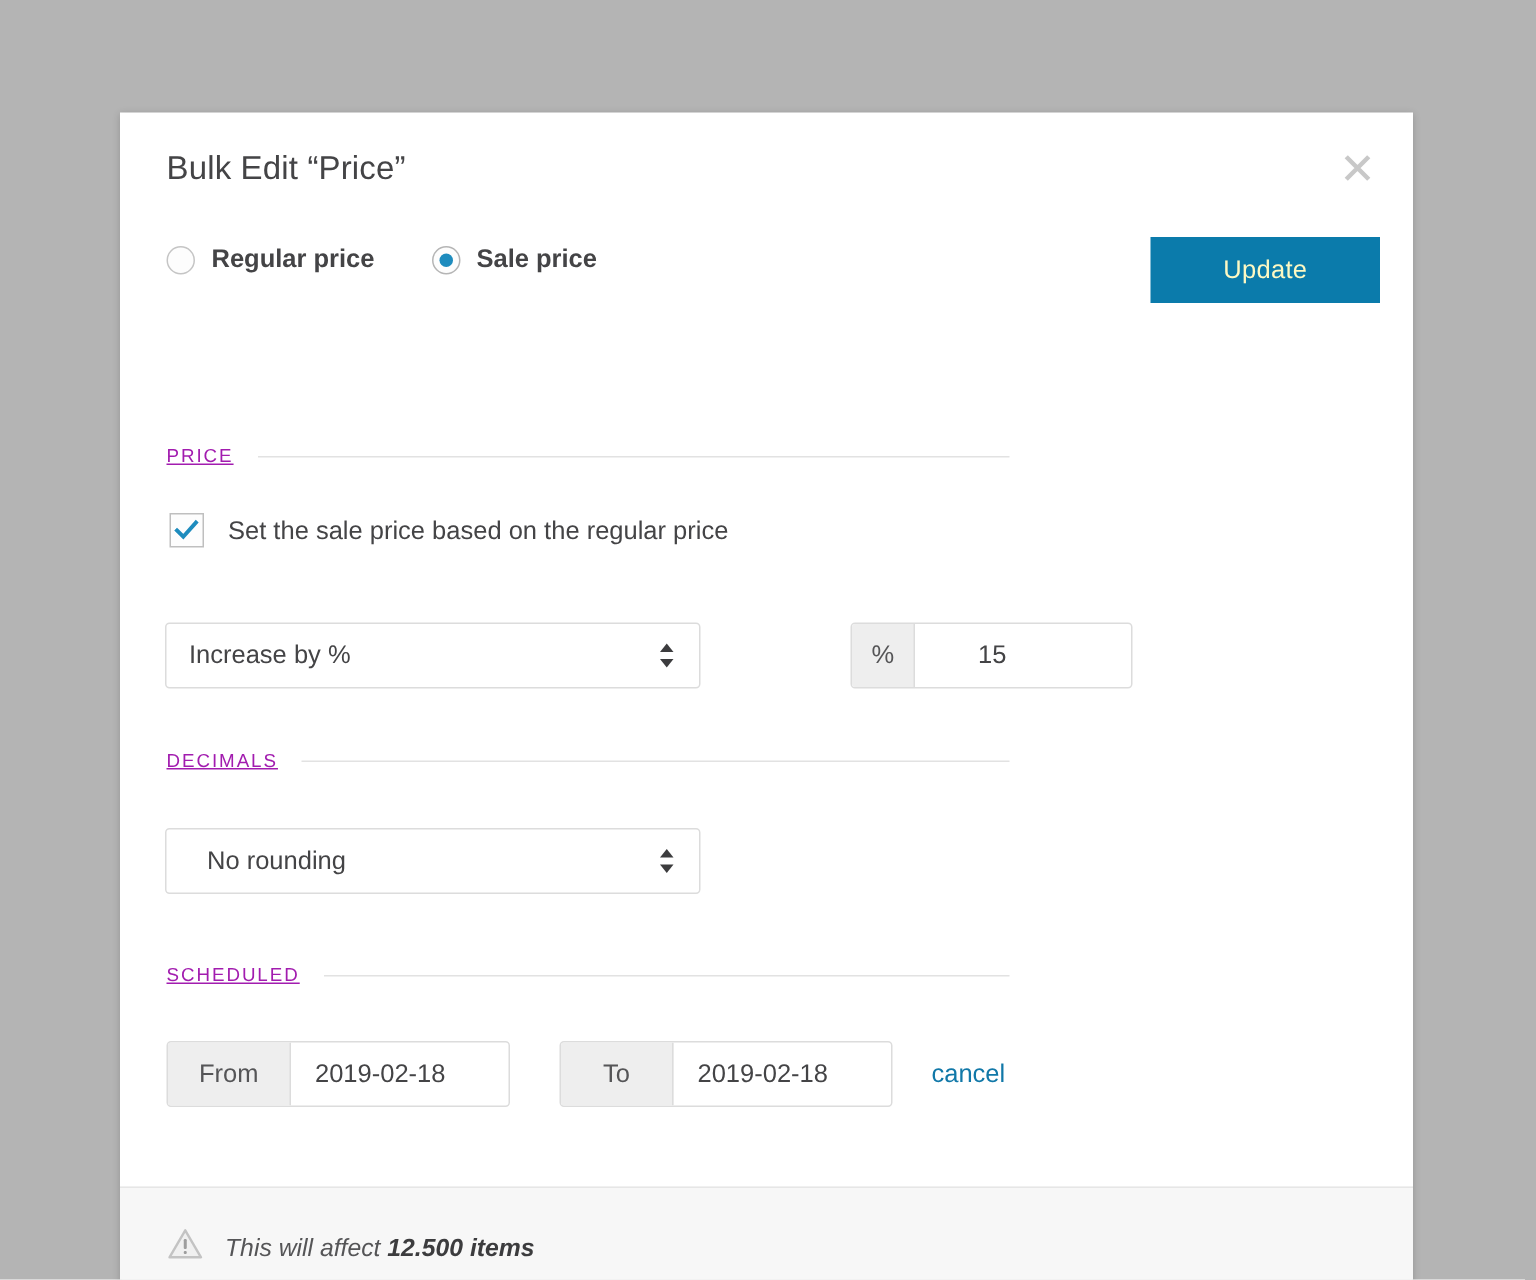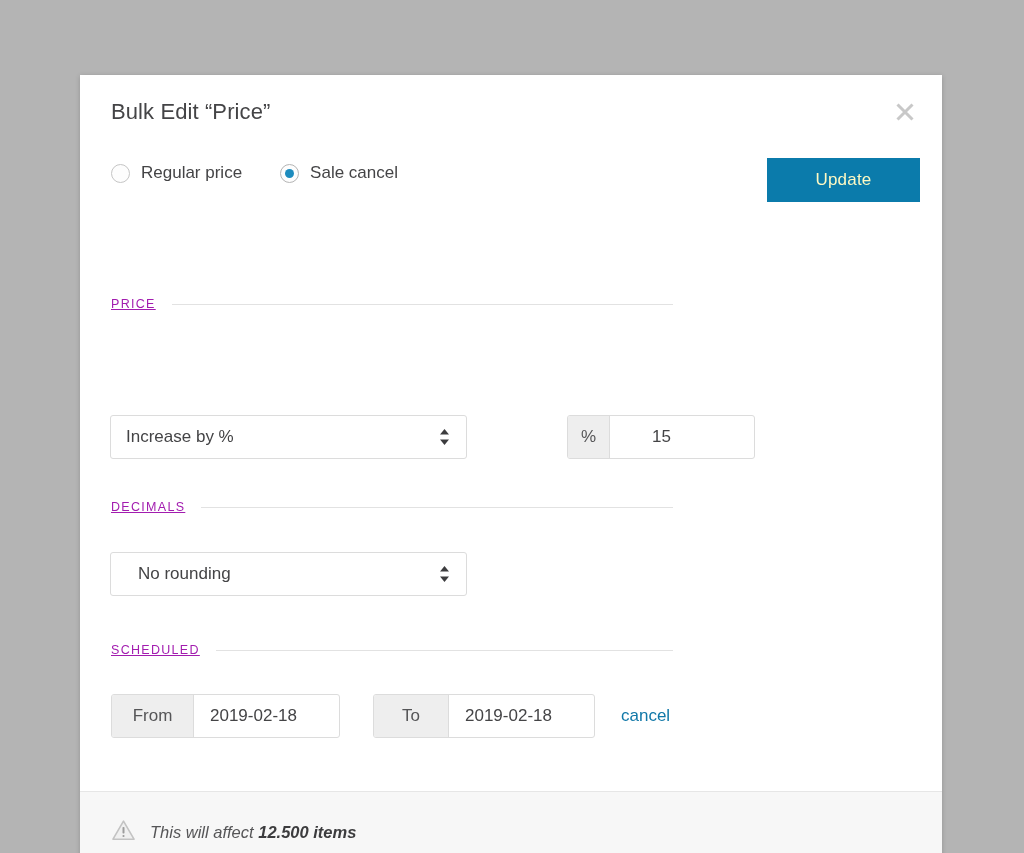--- a/index.html
+++ b/index.html
@@ -67,20 +67,21 @@
   .close-btn svg { display: block; }
 
   
   .radio-row {
     position: absolute;
     left: 31px;
     top: 88px;
     display: flex;
     align-items: center;
     gap: 38px;
+    font-weight: bold;
   }
   .radio-opt {
     display: flex;
     align-items: center;
     cursor: pointer;
     gap: 11px;
   }
   .radio-mark {
     width: 19px;
     height: 19px;
@@ -343,32 +344,40 @@
 
       <div class="radio-row">
 
         <div class="radio-opt">
           <span class="radio-mark"></span>
           <span class="radio-label">Regular price</span>
         </div>
 
         <div class="radio-opt">
           <span class="radio-mark checked"></span>
-          <span class="radio-label">Sale cancel</span>
+          <span class="radio-label">Sale price</span>
         </div>
 
       </div>
 
       <button class="update-btn">Update</button>
 
       <div class="section-head" id="sec-price">
         <span class="label">PRICE</span>
         <span class="rule"></span>
       </div>
 
+      <div class="check-row">
+        <span class="check-mark">
+          <svg width="17" height="17" viewBox="0 0 17 17" aria-hidden="true">
+            <path d="M2 8.6 L6.2 12.8 L14.6 3.4" stroke="#1e8cbe" stroke-width="2.6" fill="none" stroke-linecap="square" stroke-linejoin="miter"></path>
+          </svg>
+        </span>
+        <span class="check-label">Set the sale price based on the regular price</span>
+      </div>
 
       <div class="select-box" id="sel-increase">
         <span class="val">Increase by %</span>
         <span class="stepper">
           <svg width="11" height="20" viewBox="0 0 11 20" aria-hidden="true">
             <path d="M5.5 2 L10 7.6 L1 7.6 Z" fill="#3c3c3e"></path>
             <path d="M5.5 18 L10 12.4 L1 12.4 Z" fill="#3c3c3e"></path>
           </svg>
         </span>
       </div>

